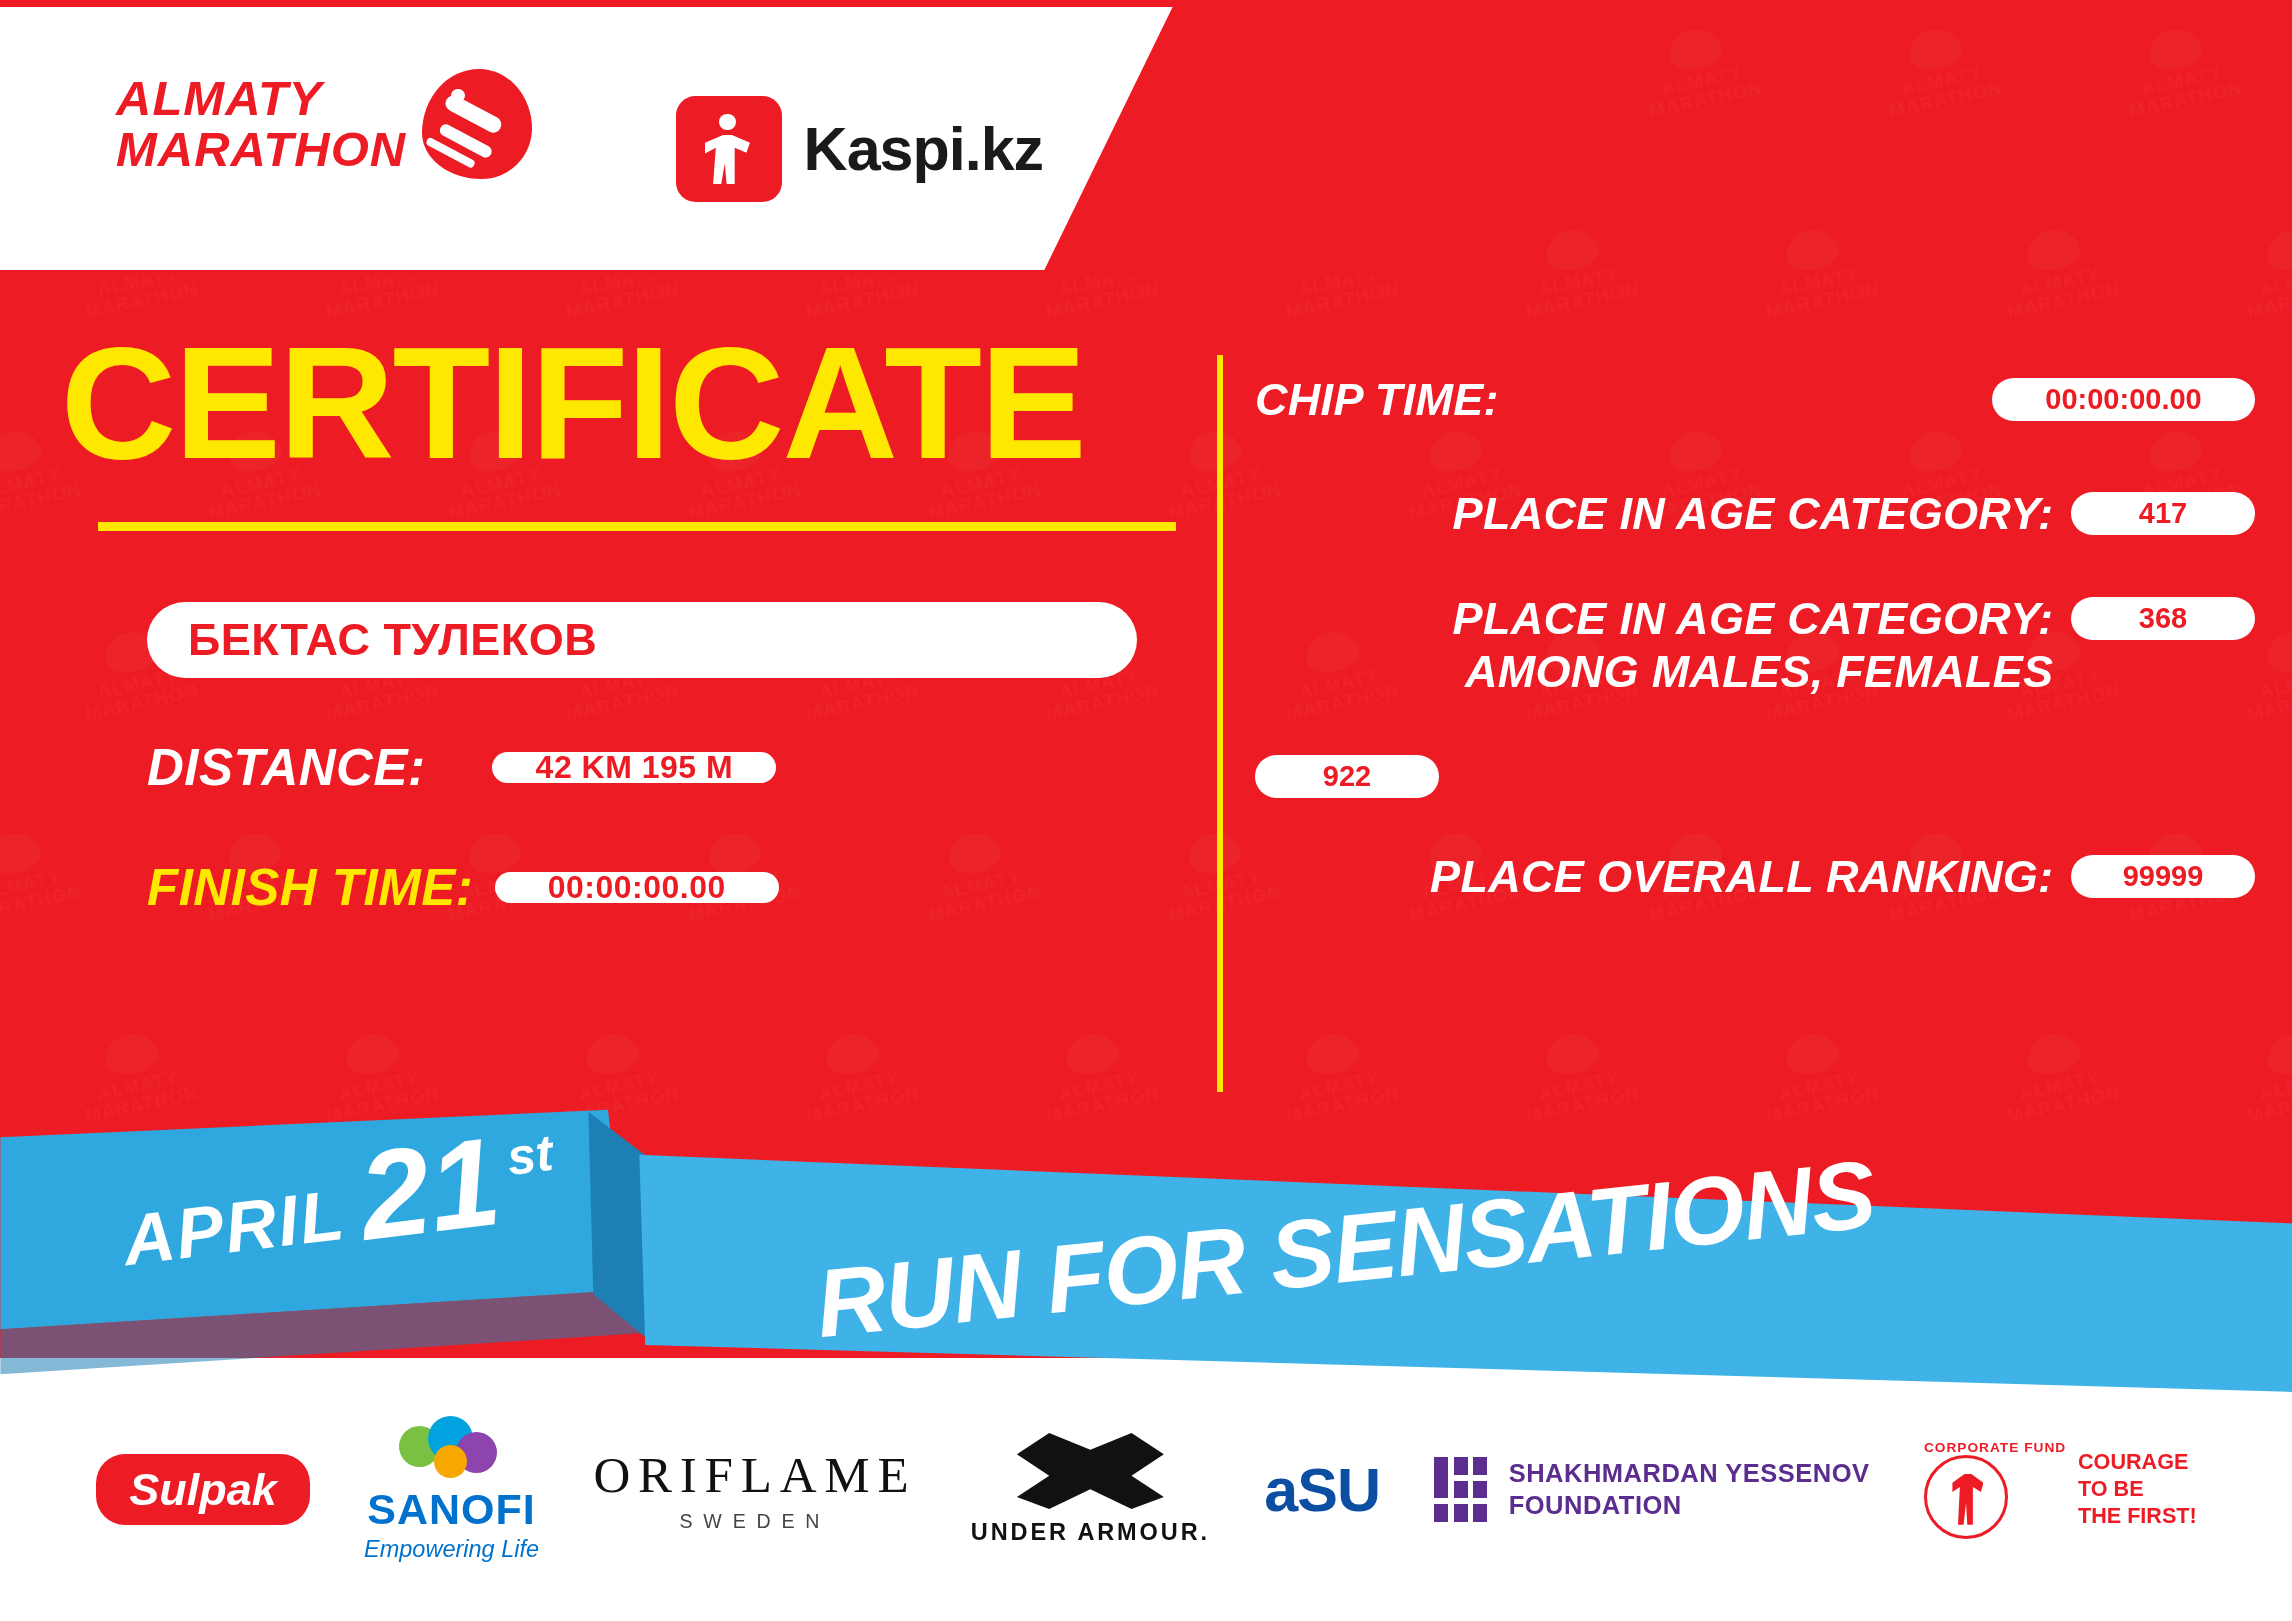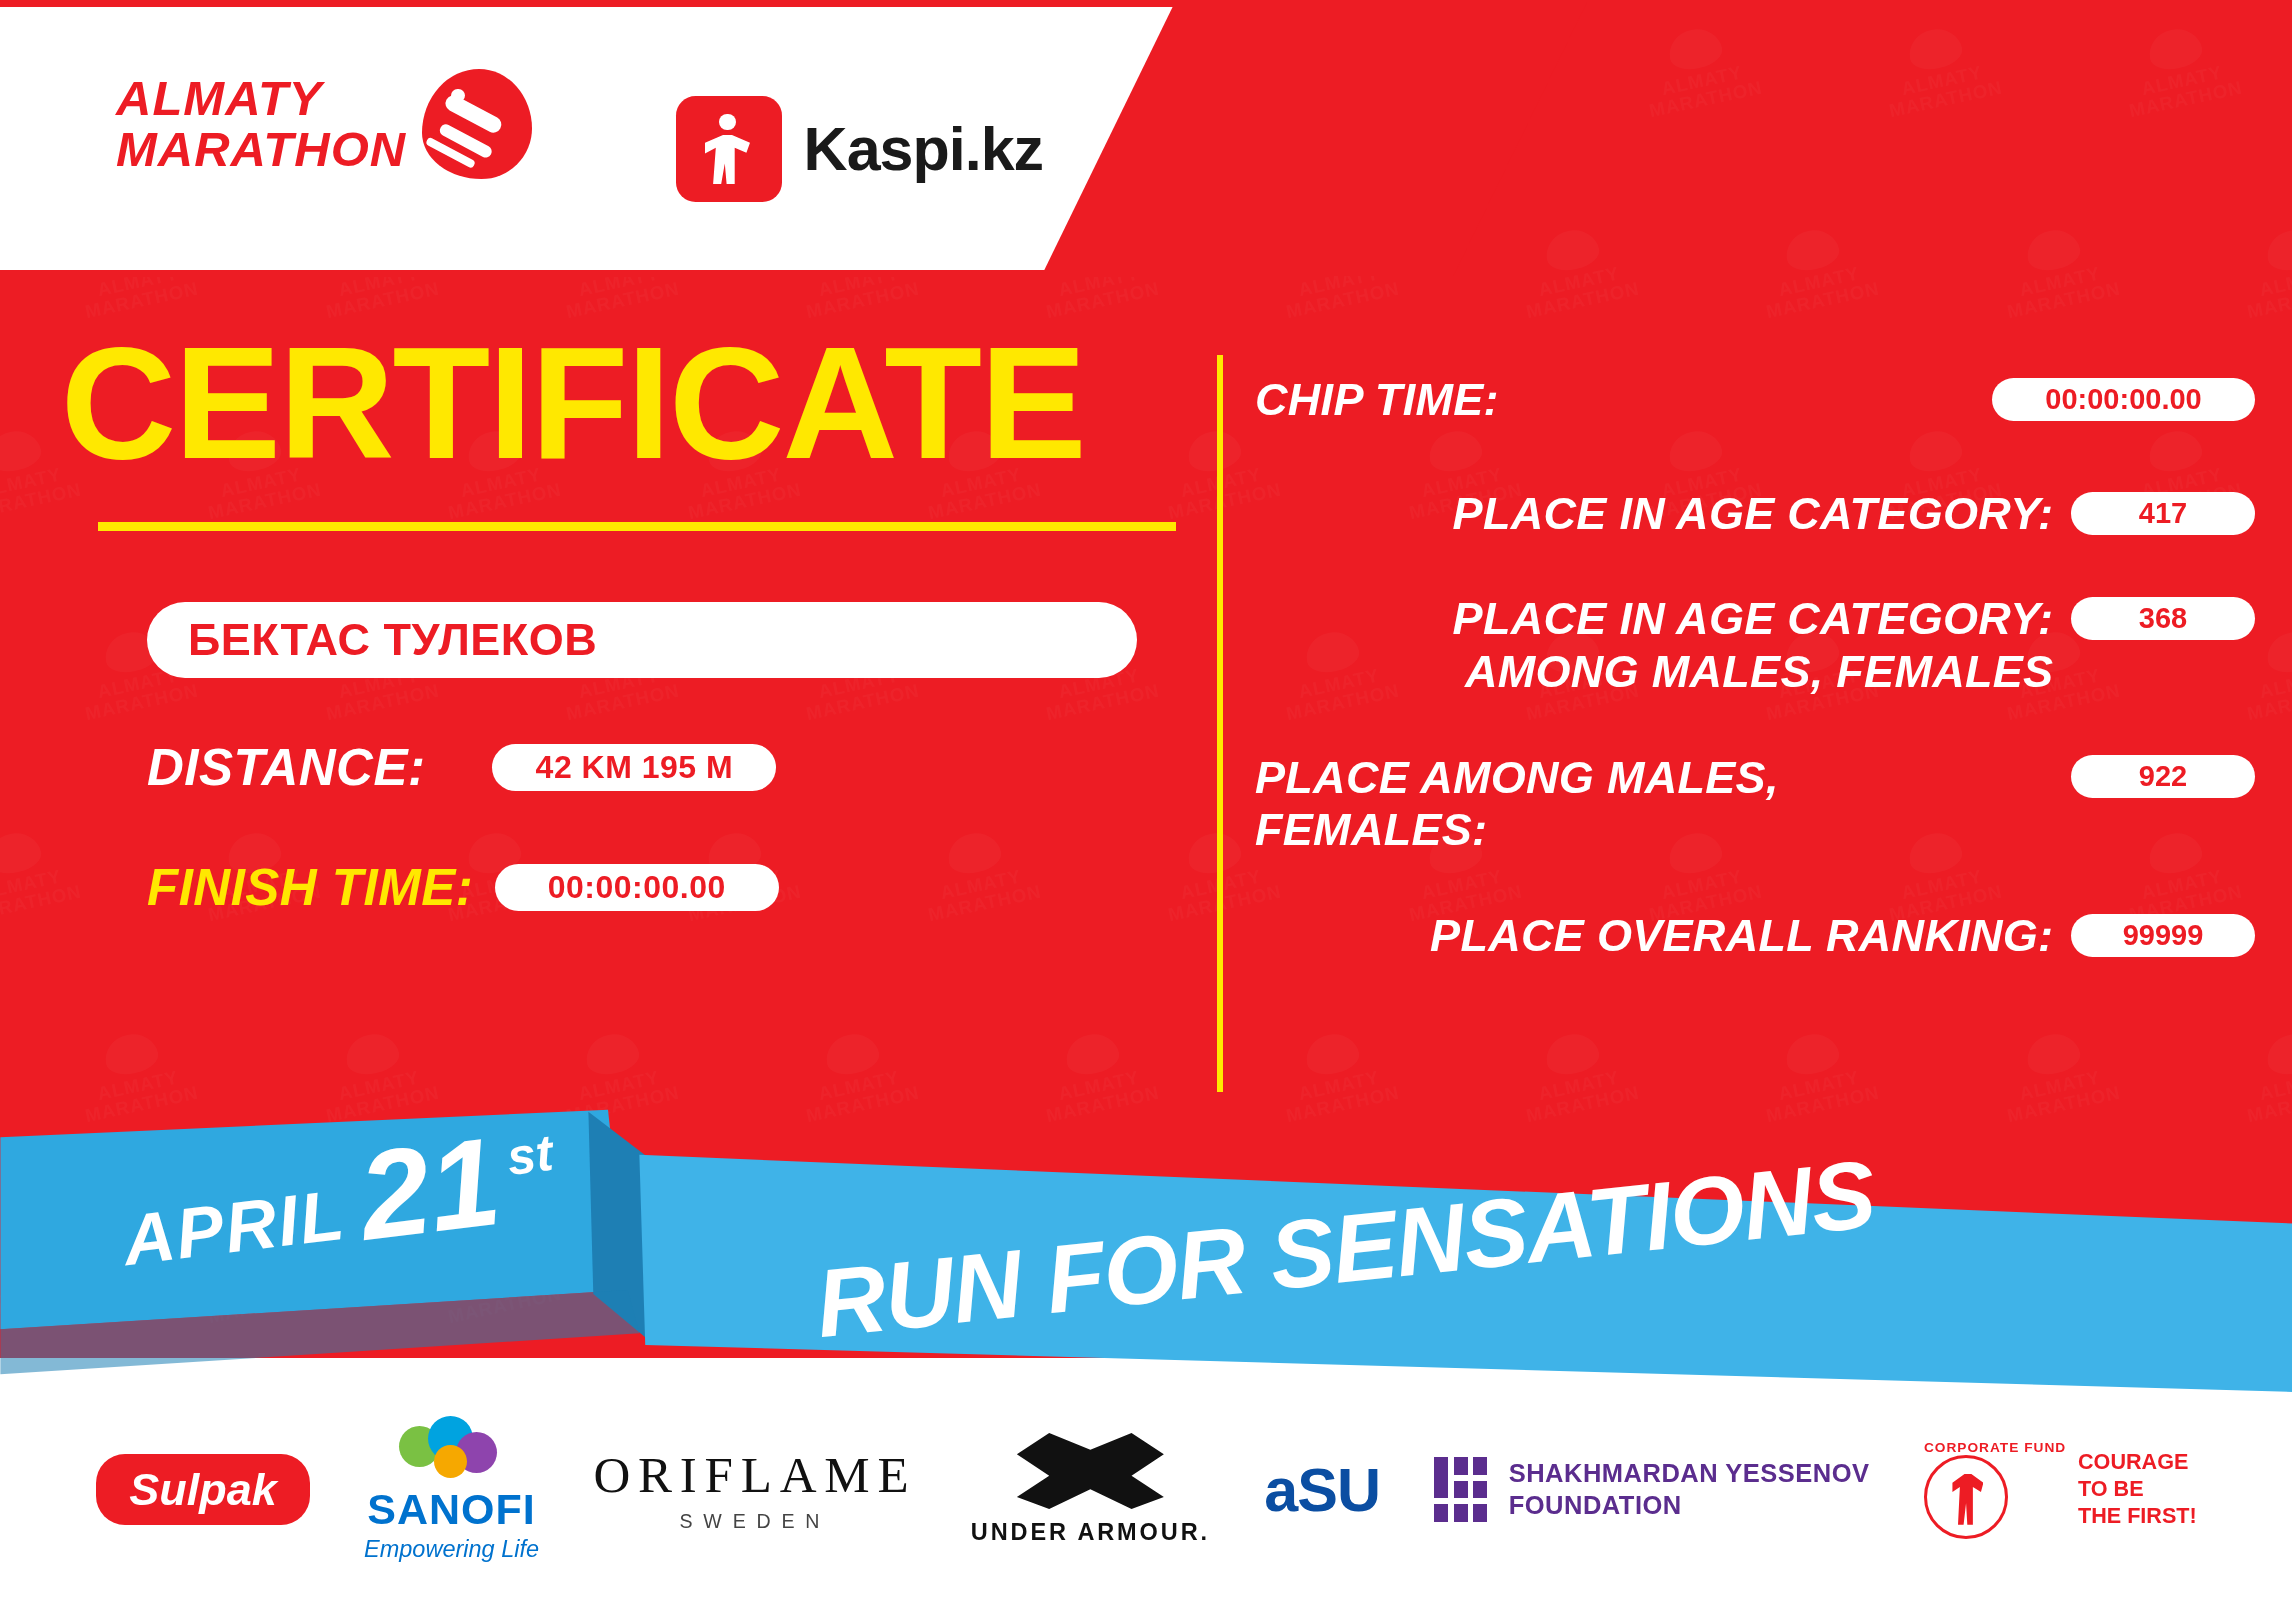--- a/index.html
+++ b/index.html
@@ -193,21 +193,21 @@
   .lrow .lbl {
     font-weight: 800; font-style: italic;
     font-size: 51px;
     color: #fff;
     letter-spacing: 0.5px;
   }
   .lrow .lbl.yellow { color: #FFE800; }
   .pill {
     background: #fff;
     border-radius: 29px;
-    height: 47px;
+    height: 31px;
     min-width: 284px;
     display: flex; align-items: center; justify-content: center;
     color: #ED1C24;
     font-weight: 700;
     font-size: 32px;
     letter-spacing: 0.5px;
   }
   #row-distance { margin-top: 60px; }
   #row-distance .pill { margin-left: 67px; }
   #row-finish { margin-top: 61px; }
@@ -611,24 +611,20 @@
 
     <div class="rrow" id="rrow-agecat2">
       <div class="lbl">
         <div>PLACE IN AGE CATEGORY:</div>
         <div>AMONG MALES, FEMALES</div>
       </div>
       <div class="val">368</div>
     </div>
 
     <div class="rrow" id="rrow-among">
-      <div class="lbl">
-        <div>PLACE AMONG MALES,</div>
-        <div>FEMALES:</div>
-      </div>
       <div class="val">922</div>
     </div>
 
     <div class="rrow" id="rrow-overall">
       <div class="lbl">PLACE OVERALL RANKING:</div>
       <div class="val">99999</div>
     </div>
 
   </div>
 

